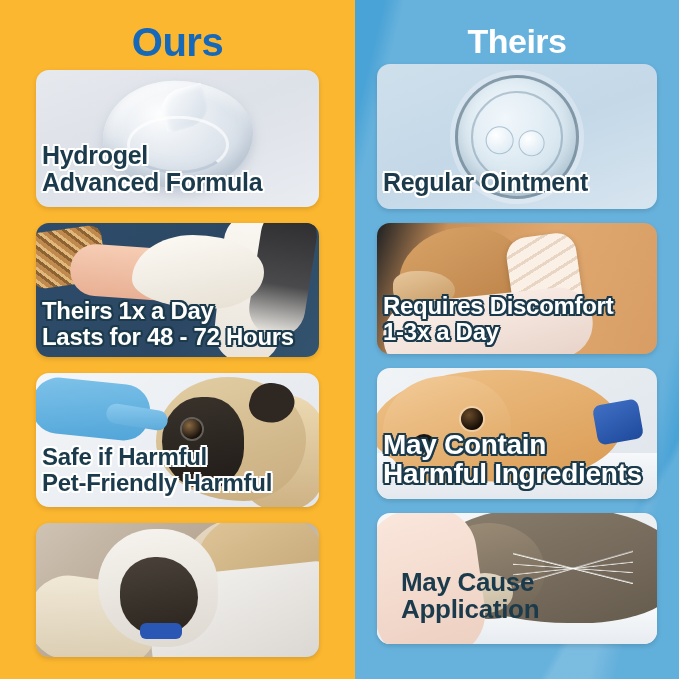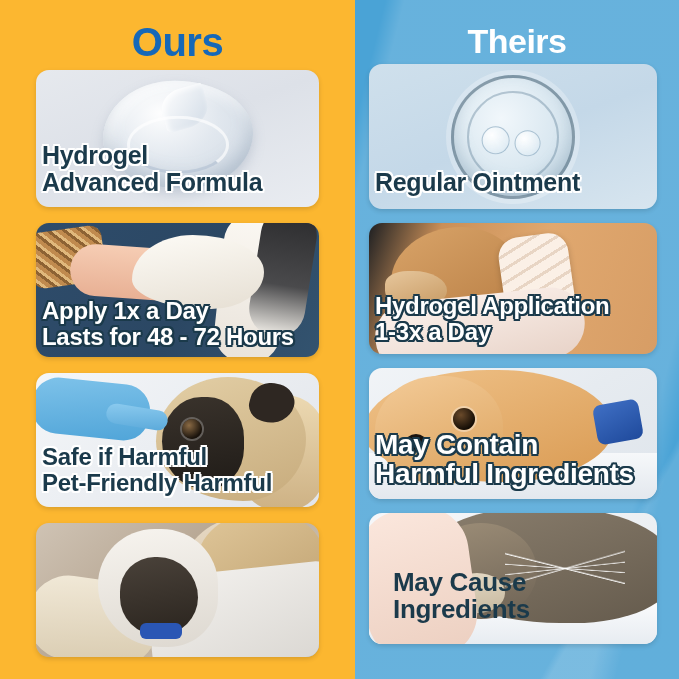--- a/index.html
+++ b/index.html
@@ -38,21 +38,21 @@
     position:relative;z-index:3;text-align:center;
     font-size:40px;font-weight:bold;letter-spacing:-.5px;
     line-height:1;
   }
   .heading-ours{color:#1668b8;padding-top:22px;}
   .heading-theirs{color:#ffffff;padding-top:24px;font-size:34px;}
 
   
   .stack{position:relative;z-index:3;display:flex;flex-direction:column;}
   .stack-ours{padding:8px 36px 0 36px;gap:16px;}
-  .stack-theirs{padding:6px 22px 0 14px;gap:14px;}
+  .stack-theirs{padding:6px 22px 0 22px;gap:14px;}
 
   .card{
     position:relative;border-radius:13px;overflow:hidden;
     box-shadow:0 2px 5px rgba(0,0,0,.14);
   }
   .card-h1{height:137px;}
   .card-h{height:134px;}
   .card-h-t1{height:145px;}
   .card-h-t{height:131px;}
 
@@ -333,21 +333,21 @@
 
       <div class="card card-h">
         <div class="photo ph-paw">
           <div class="sleeve"></div>
             <div class="arm"></div>
             <div class="leg"></div>
           <div class="tailfur"></div>
             <div class="paw"></div>
         </div>
         <div class="caption cap-light cap-b2">
-          <span class="cap-line">Apply 1x a Day</span>
+          <span class="cap-line">Theirs 1x a Day</span>
           <span class="cap-line">Lasts for 48 - 72 Hours</span>
         </div>
       </div>
 
       <div class="card card-h">
         <div class="photo ph-pug">
           <div class="ruff"></div>
             <div class="head"></div>
             <div class="ear"></div>
           <div class="mask"></div>
@@ -398,21 +398,21 @@
 
       <div class="card card-h-t">
         <div class="photo ph-bandage">
           <div class="dogface"></div>
             <div class="snout"></div>
           <div class="wrap"></div>
             <div class="pawtip"></div>
             <div class="glove"></div>
         </div>
         <div class="caption cap-light cap-r2">
-          <span class="cap-line">Hydrogel Application</span>
+          <span class="cap-line">Requires Discomfort</span>
           <span class="cap-line">1-3x a Day</span>
         </div>
       </div>
 
       <div class="card card-h-t">
         <div class="photo ph-pom">
           <div class="bed"></div>
             <div class="body"></div>
             <div class="head"></div>
           <div class="eye"></div>
@@ -429,20 +429,20 @@
         <div class="photo ph-cat">
           <div class="blanket"></div>
             <div class="body"></div>
             <div class="head"></div>
           <div class="muzzle"></div>
             <div class="whisk"></div>
             <div class="hand"></div>
         </div>
         <div class="caption cap-plain cap-r4">
           <span class="cap-line">May Cause</span>
-          <span class="cap-line">Ingredients</span>
+          <span class="cap-line">Application</span>
         </div>
       </div>
 
     </div>
   </div>
 
 </div>
 
 </body></html>

